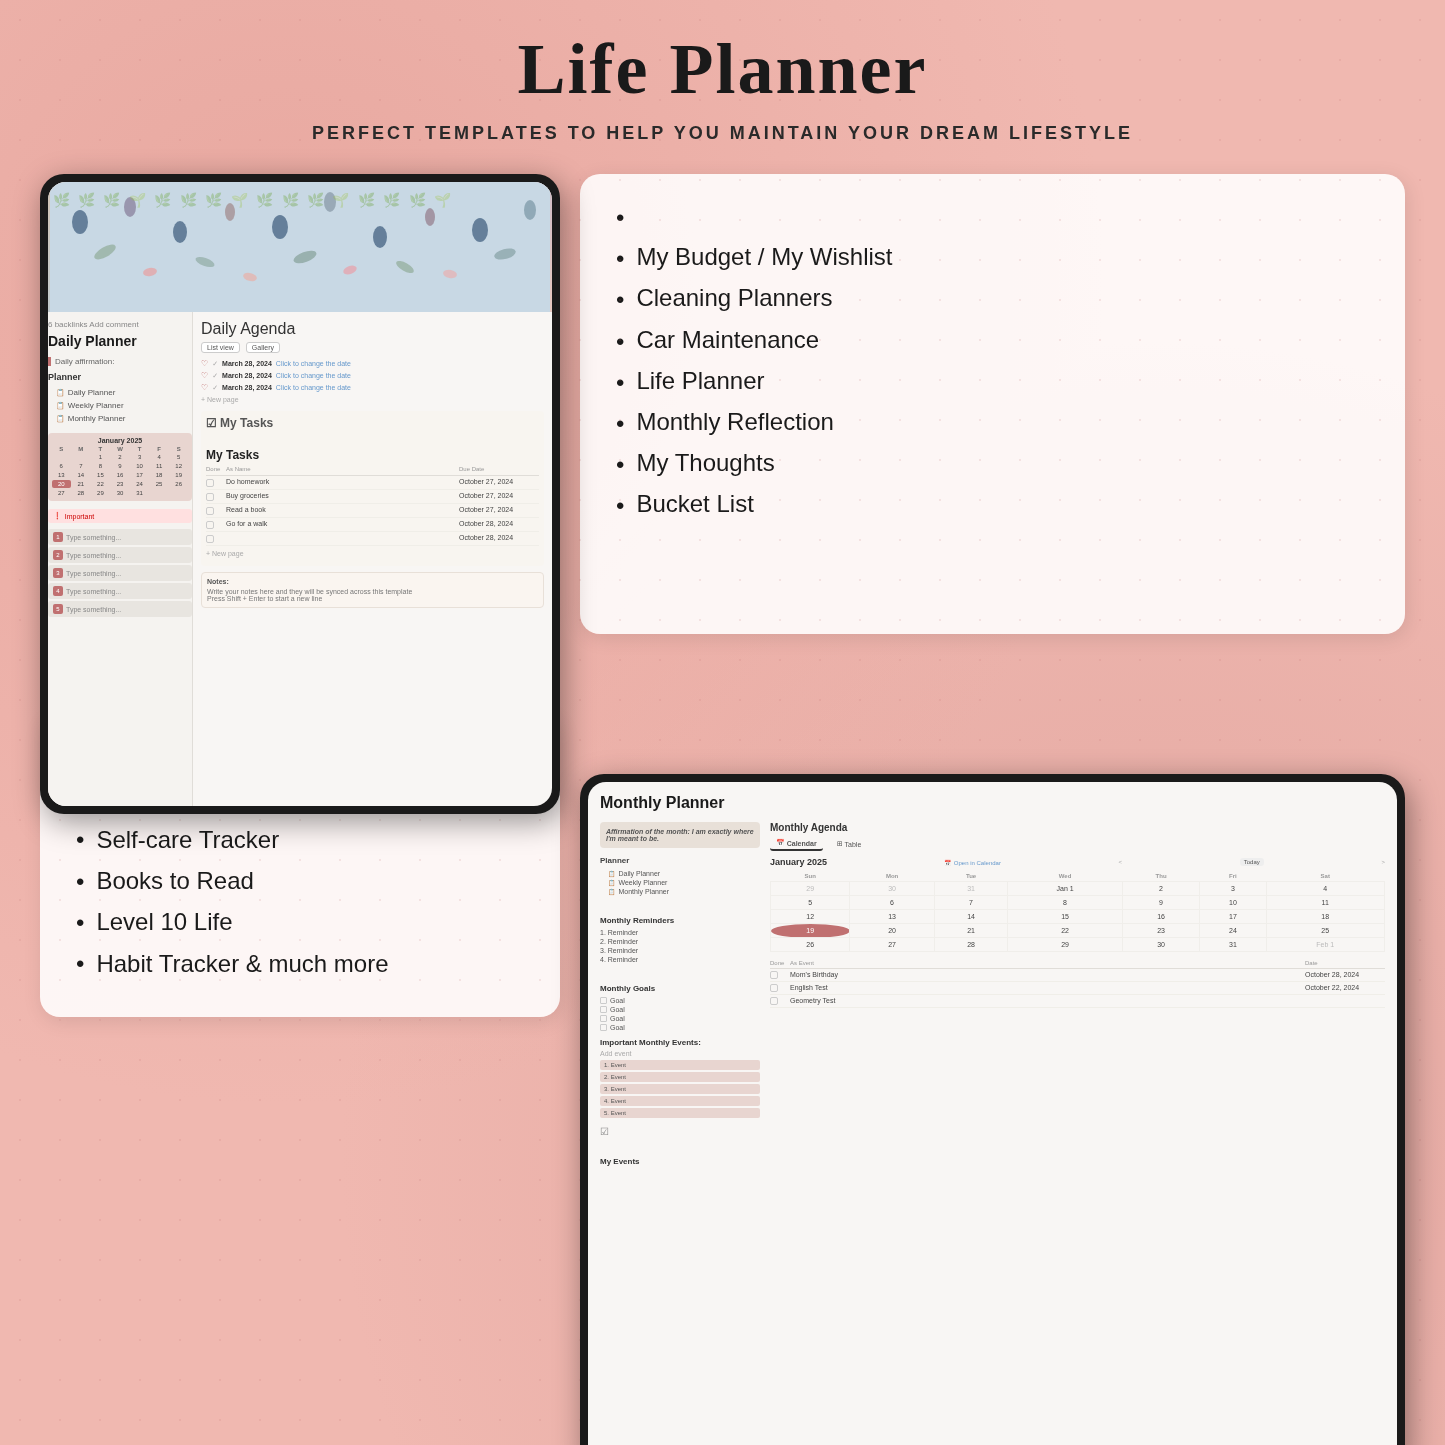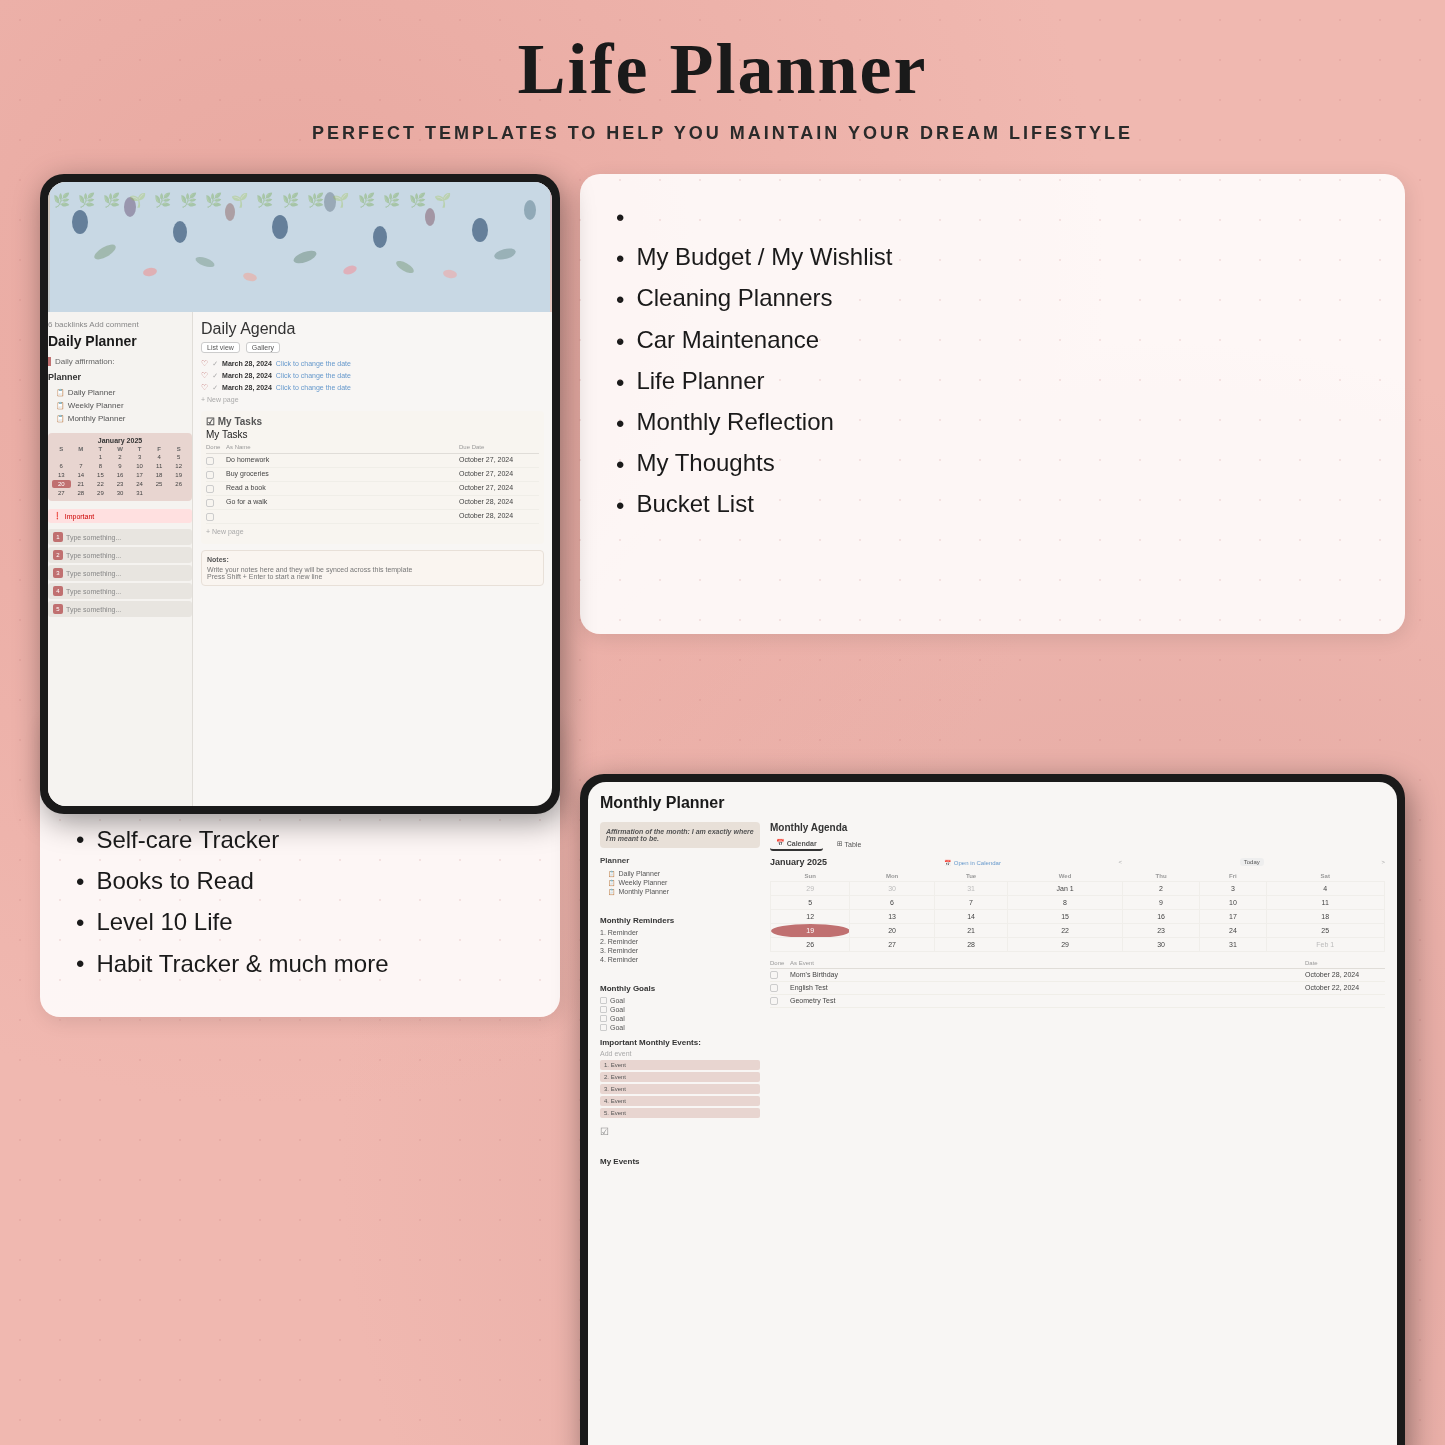--- a/index.html
+++ b/index.html
@@ -277,32 +277,32 @@
     }
 
     .tasks-section {
       margin-top: 8px;
       background: #f8f5f0;
       border-radius: 4px;
       padding: 5px;
     }
 
     .tasks-icon-title {
-      font-size: 10px;
+      font-size: 12px;
       font-weight: 700;
       color: #555;
-      margin-bottom: 2px;
+      margin-bottom: 18px;
       display: flex;
       align-items: center;
       gap: 3px;
     }
 
     .tasks-title {
-      font-size: 10px;
-      font-weight: 400;
+      font-size: 12px;
+      font-weight: 700;
       color: #222;
       margin-bottom: 4px;
     }
 
     .tasks-table-header {
       display: grid;
       grid-template-columns: 20px 1fr 80px;
       font-size: 6px;
       color: #999;
       padding-bottom: 3px;

